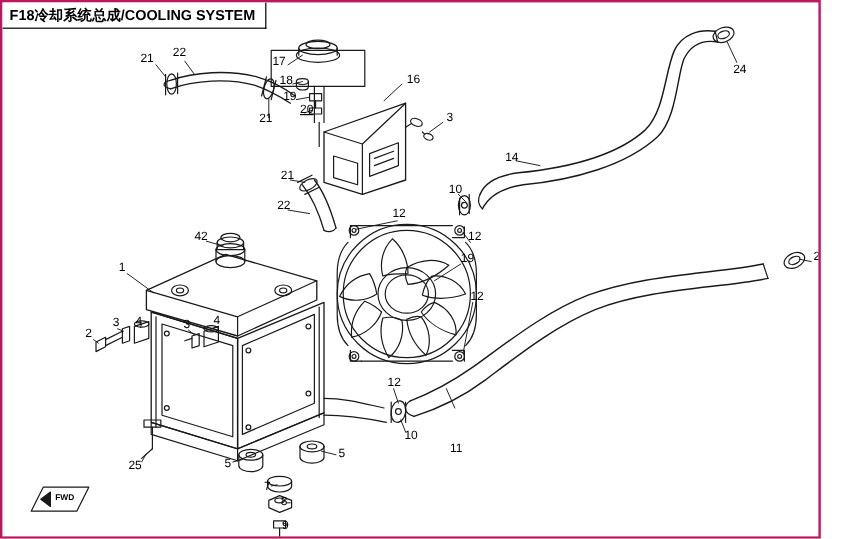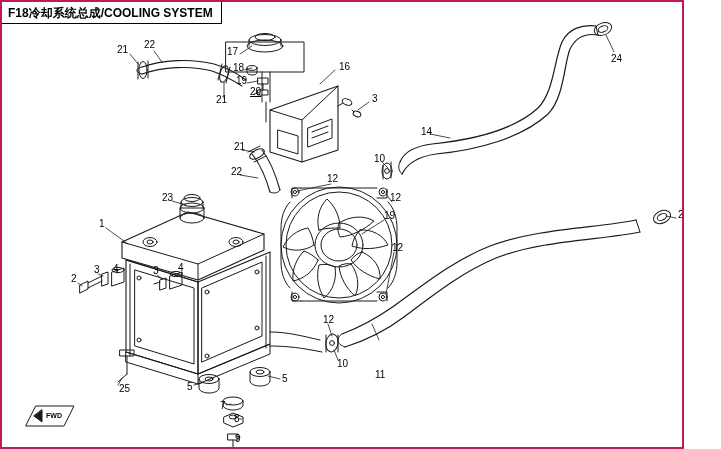--- a/index.html
+++ b/index.html
@@ -305,34 +305,34 @@
   <span class="callout" style="left:248px; top:85px;text-decoration:underline;">20</span>
   <span class="callout" style="left:214px; top:93px;">21</span>
   <span class="callout" style="left:370px; top:92px;">3</span>
   <span class="callout" style="left:419px; top:125px;">14</span>
   <span class="callout" style="left:609px; top:52px;">24</span>
   <span class="callout" style="left:232px; top:140px;">21</span>
   <span class="callout" style="left:372px; top:152px;">10</span>
   <span class="callout" style="left:229px; top:165px;">22</span>
   <span class="callout" style="left:325px; top:172px;">12</span>
   <span class="callout" style="left:388px; top:191px;">12</span>
-  <span class="callout" style="left:160px; top:191px;">23</span>
+  <span class="callout" style="left:160px; top:191px;">42</span>
   <span class="callout" style="left:382px; top:209px;">19</span>
   <span class="callout" style="left:676px; top:208px;">24</span>
   <span class="callout" style="left:97px;  top:217px;">1</span>
   <span class="callout" style="left:390px; top:241px;">12</span>
   <span class="callout" style="left:69px;  top:272px;">2</span>
   <span class="callout" style="left:92px;  top:263px;">3</span>
   <span class="callout" style="left:111px; top:262px;">4</span>
   <span class="callout" style="left:151px; top:264px;">3</span>
   <span class="callout" style="left:176px; top:261px;">4</span>
   <span class="callout" style="left:321px; top:313px;">12</span>
   <span class="callout" style="left:373px; top:336px;margin-top:32px;">11</span>
   <span class="callout" style="left:335px; top:357px;">10</span>
-  <span class="callout" style="left:117px; top:382px;">25</span>
+  <span class="callout" style="left:105px; top:382px;">25</span>
   <span class="callout" style="left:185px; top:380px;">5</span>
   <span class="callout" style="left:280px; top:372px;">5</span>
   <span class="callout" style="left:218px; top:399px;">7</span>
   <span class="callout" style="left:232px; top:412px;">8</span>
   <span class="callout" style="left:233px; top:432px;">9</span>
 
   <span id="fwd-label" style="left:44px; top:410px;">FWD</span>
 
 </div>
 

